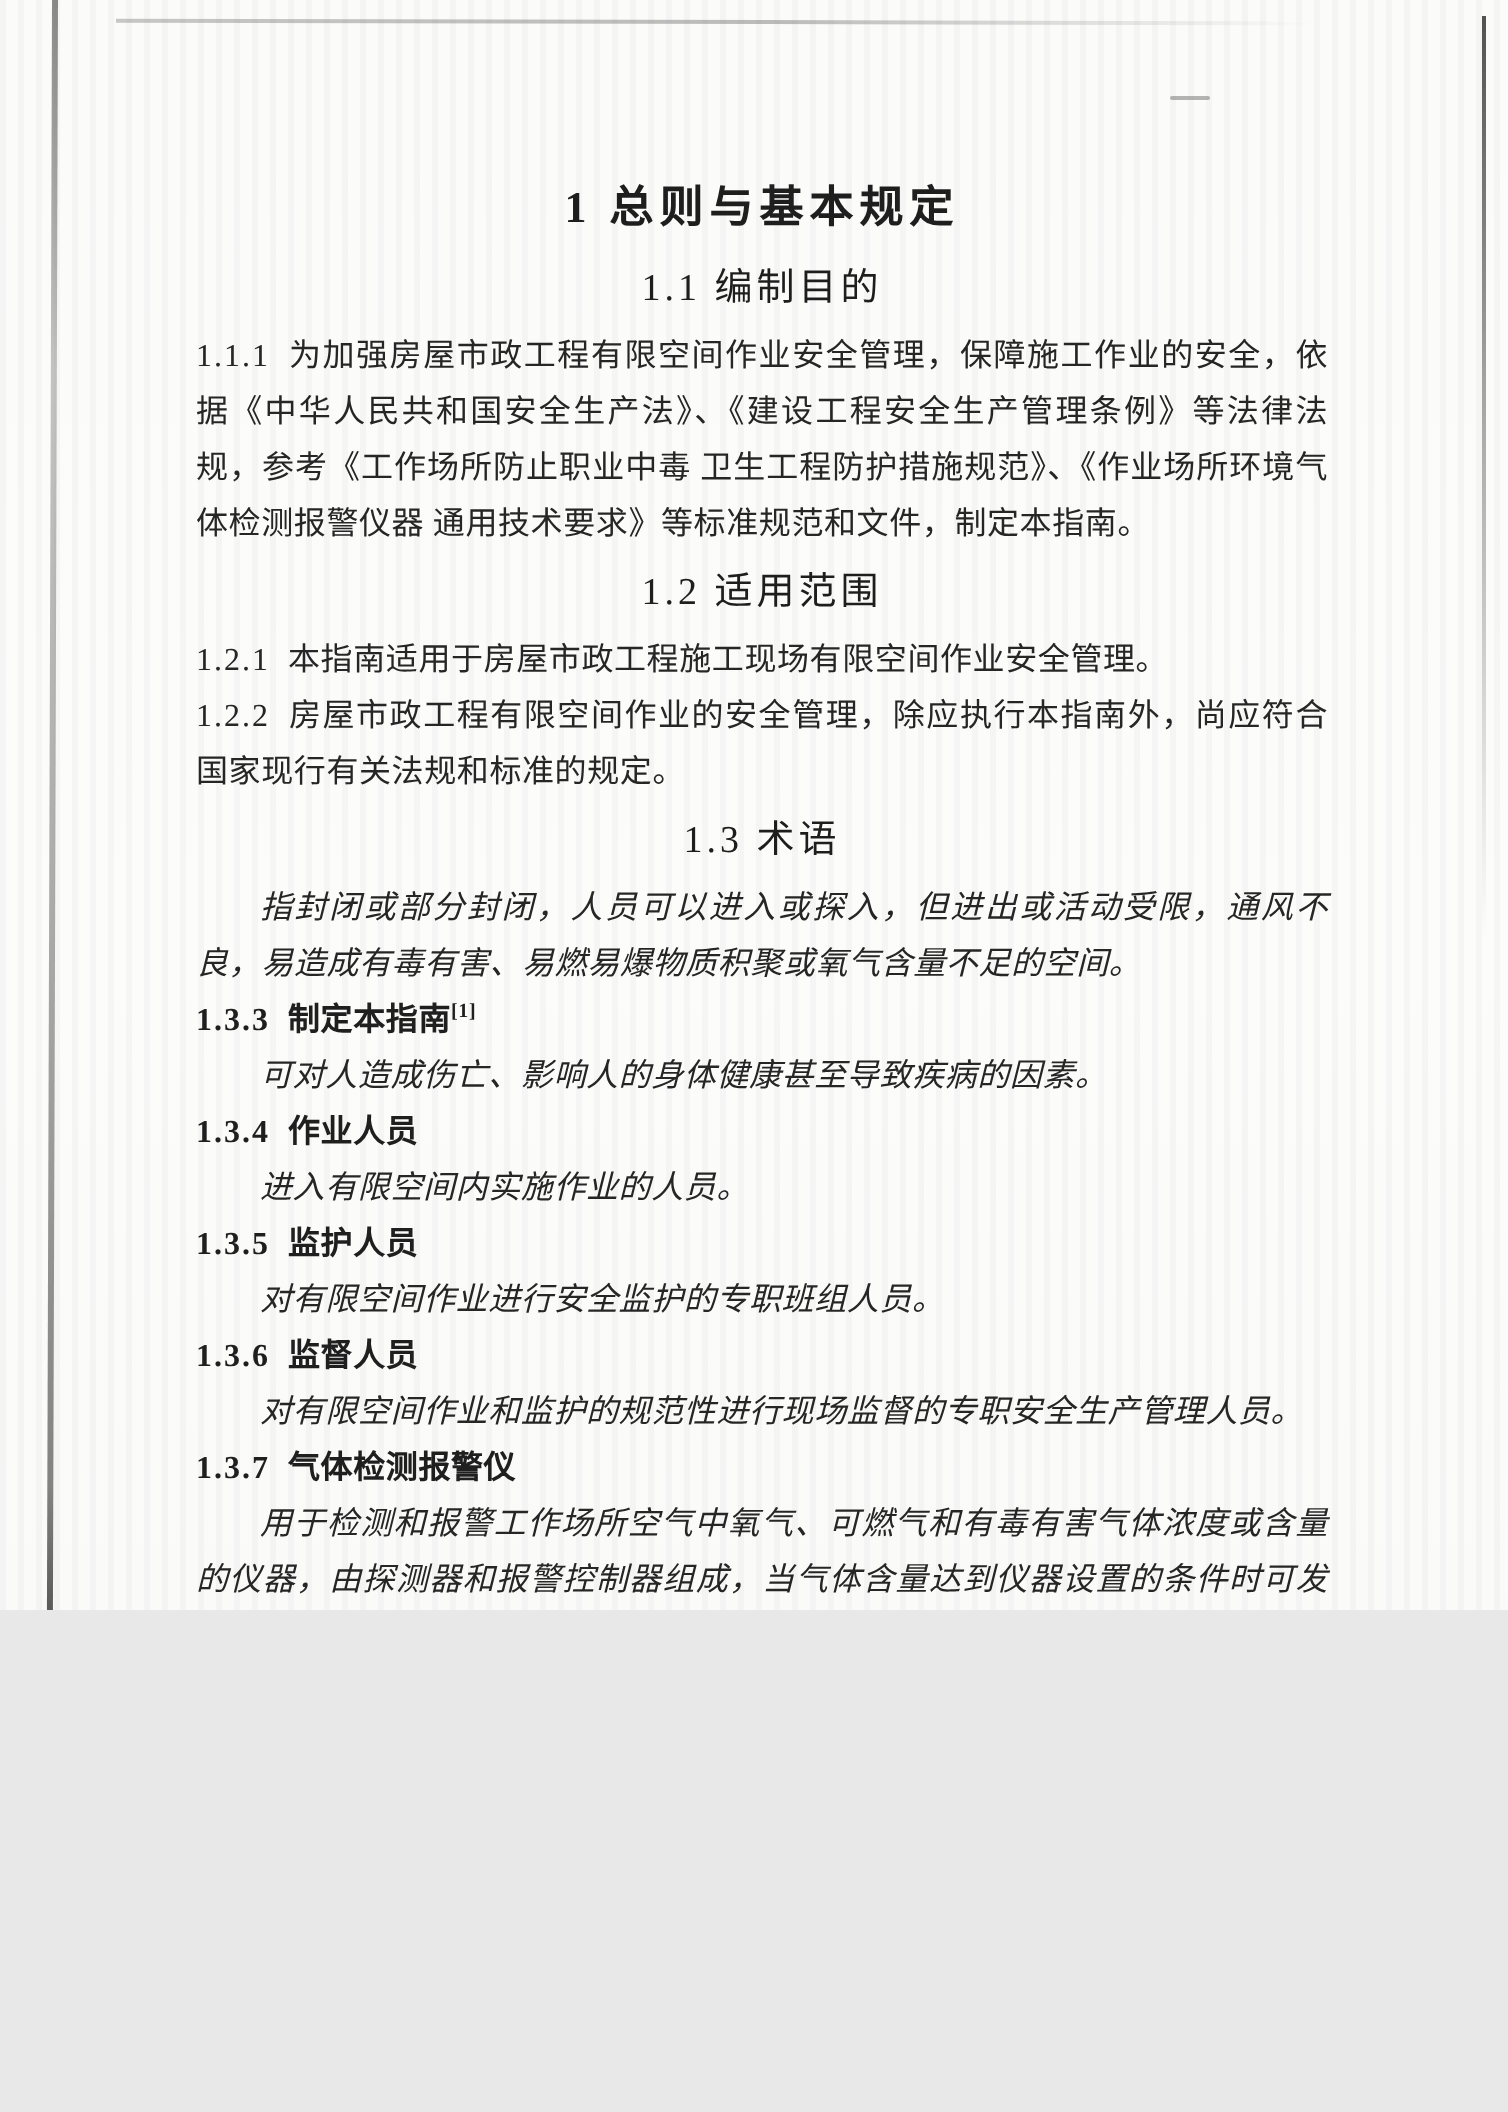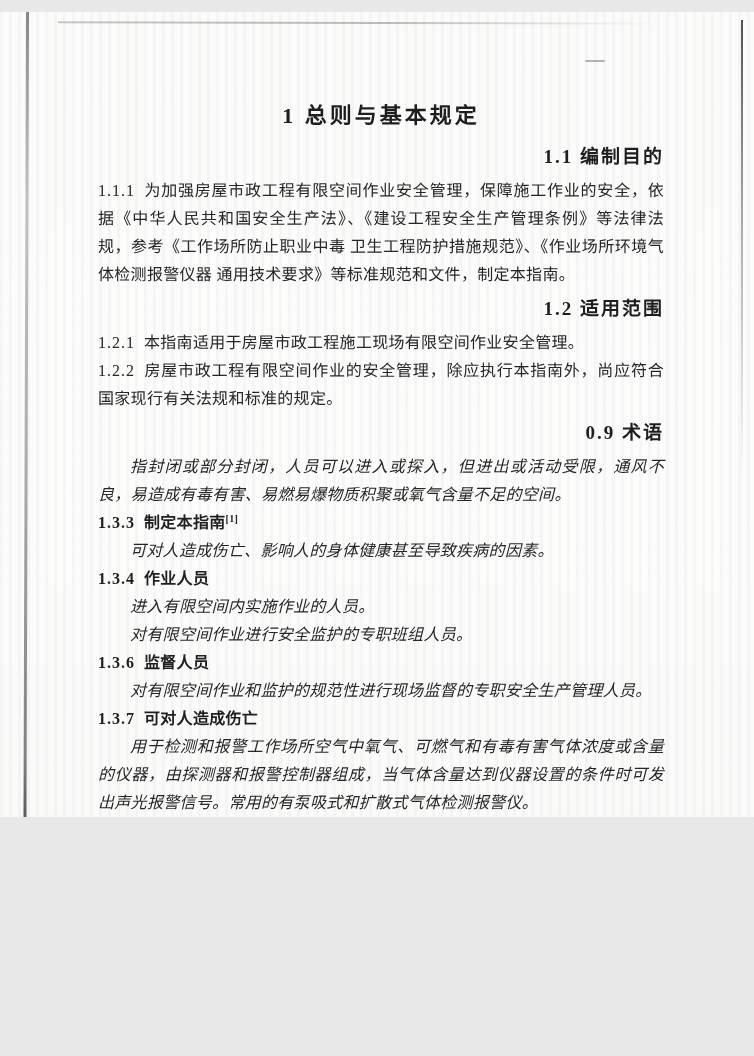--- a/index.html
+++ b/index.html
@@ -4,21 +4,21 @@
 <style>
   html, body {
     margin: 0;
     padding: 0;
     background: #e8e8e8;
   }
   .page {
     position: relative;
     width: 754px;
     height: 805px;
-    margin: 12px auto;
+    margin: 0 auto;
     background-color: #fcfcfa;
     background-image:
       repeating-linear-gradient(90deg,
         rgba(210, 215, 218, 0.18) 0px, rgba(210, 215, 218, 0.18) 3px,
         rgba(255, 255, 255, 0) 3px, rgba(255, 255, 255, 0) 9px),
       linear-gradient(180deg, #fbfbf9 0%, #fcfcfb 60%, #fafaf8 100%);
     overflow: hidden;
     font-family: "Liberation Serif", "DejaVu Serif", serif;
     color: #242424;
   }
@@ -80,22 +80,22 @@
     line-height: 28px;
     font-weight: 700;
     text-align: center;
     letter-spacing: 3px;
     color: #1e1e1e;
   }
   .section-heading {
     margin: 7px 0 7px 0;
     font-size: 19px;
     line-height: 26px;
-    font-weight: 700;
-    text-align: right;
+    font-weight: 400;
+    text-align: center;
     letter-spacing: 2px;
     color: #1e1e1e;
   }
   .clause, .definition, .term-heading {
     margin: 0;
     font-size: 16px;
     line-height: 28px;
     text-align: justify;
     letter-spacing: 0.3px;
     color: #262626;
@@ -142,36 +142,37 @@
     <h2 class="section-heading">1.1 编制目的</h2>
 
     <p class="clause"><span class="num">1.1.1</span><span>为加强房屋市政工程有限空间作业安全管理，保障施工作业的安全，依据《中华人民共和国安全生产法》、《建设工程安全生产管理条例》等法律法规，参考《工作场所防止职业中毒 卫生工程防护措施规范》、《作业场所环境气体检测报警仪器 通用技术要求》等标准规范和文件，制定本指南。</span></p>
 
     <h2 class="section-heading">1.2 适用范围</h2>
 
     <p class="clause"><span class="num">1.2.1</span><span>本指南适用于房屋市政工程施工现场有限空间作业安全管理。</span></p>
 
     <p class="clause"><span class="num">1.2.2</span><span>房屋市政工程有限空间作业的安全管理，除应执行本指南外，尚应符合国家现行有关法规和标准的规定。</span></p>
 
-    <h2 class="section-heading">0.9 术语</h2>
+    <h2 class="section-heading">1.3 术语</h2>
 
     <p class="definition">指封闭或部分封闭，人员可以进入或探入，但进出或活动受限，通风不良，易造成有毒有害、易燃易爆物质积聚或氧气含量不足的空间。</p>
 
 
     <p class="term-heading"><span class="num">1.3.3</span><span>制定本指南</span><sup>[1]</sup></p>
     <p class="definition">可对人造成伤亡、影响人的身体健康甚至导致疾病的因素。</p>
 
     <p class="term-heading"><span class="num">1.3.4</span><span>作业人员</span><sup></sup></p>
     <p class="definition">进入有限空间内实施作业的人员。</p>
 
+    <p class="term-heading"><span class="num">1.3.5</span><span>监护人员</span><sup></sup></p>
     <p class="definition">对有限空间作业进行安全监护的专职班组人员。</p>
 
     <p class="term-heading"><span class="num">1.3.6</span><span>监督人员</span><sup></sup></p>
     <p class="definition">对有限空间作业和监护的规范性进行现场监督的专职安全生产管理人员。</p>
 
-    <p class="term-heading"><span class="num">1.3.7</span><span>可对人造成伤亡</span><sup></sup></p>
+    <p class="term-heading"><span class="num">1.3.7</span><span>气体检测报警仪</span><sup></sup></p>
     <p class="definition">用于检测和报警工作场所空气中氧气、可燃气和有毒有害气体浓度或含量的仪器，由探测器和报警控制器组成，当气体含量达到仪器设置的条件时可发出声光报警信号。常用的有泵吸式和扩散式气体检测报警仪。</p>
 
   </main>
 
   <div class="page-number">— 1 —</div>
 
 </div>
 
 </body></html>

